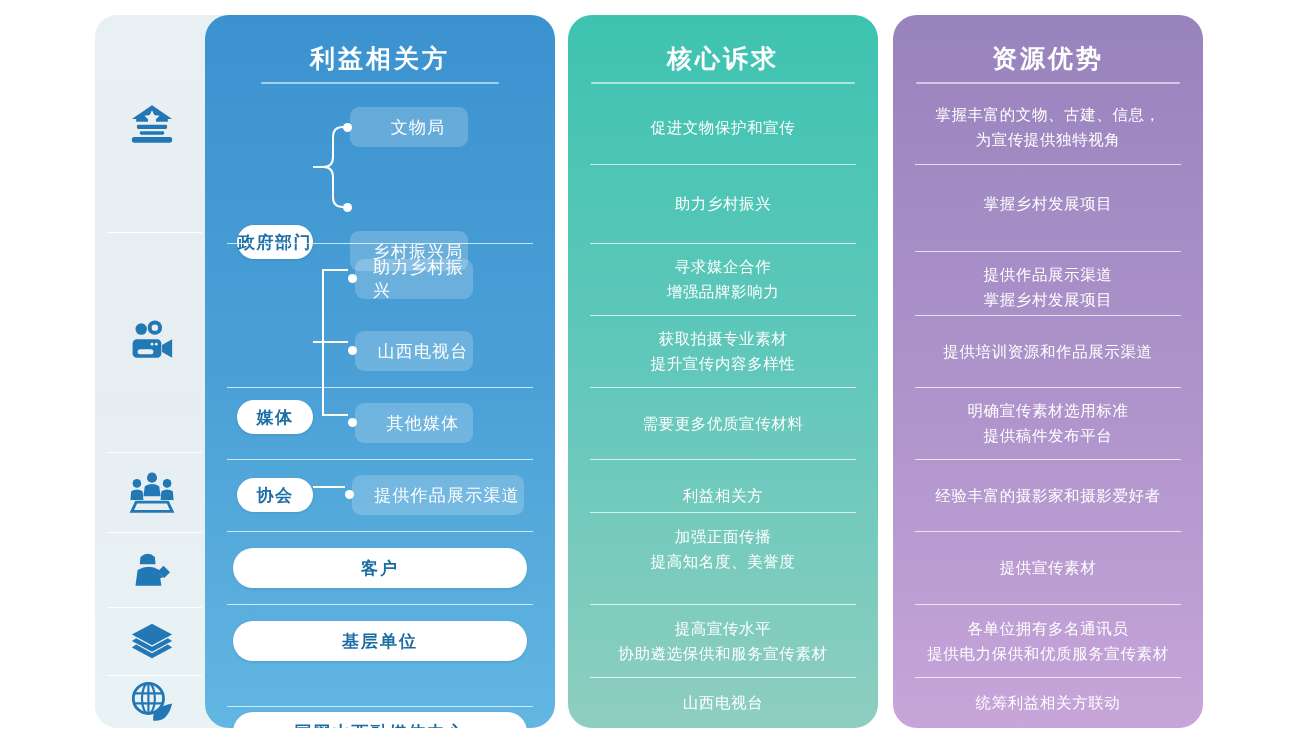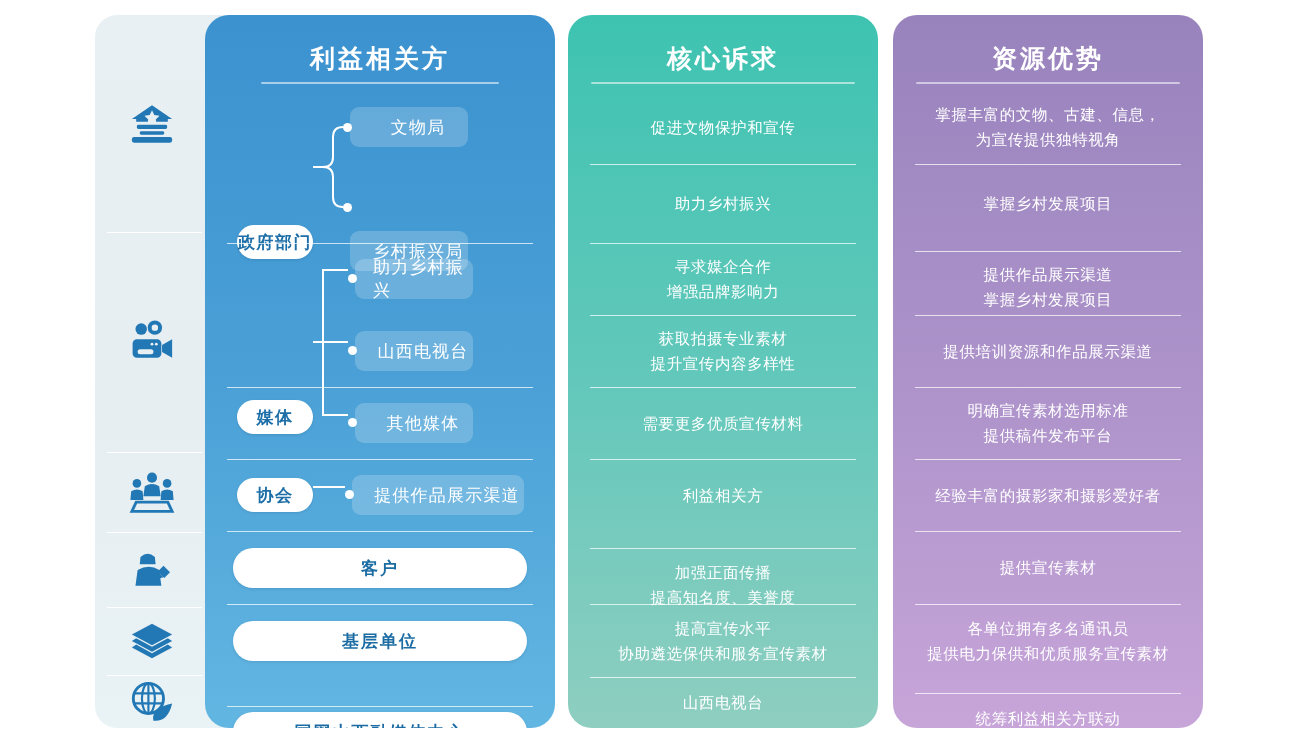--- a/index.html
+++ b/index.html
@@ -302,21 +302,21 @@
       <div class="row" style="top:297px;height:72px;">
         <div class="cell-text">
           <span>需要更多优质宣传材料</span>
         </div>
       </div>
       <div class="row" style="top:369px;height:72px;">
         <div class="cell-text">
           <span>利益相关方</span>
         </div>
       </div>
-      <div class="row" style="top:458px;height:73px;align-items:center;">
+      <div class="row" style="top:422px;height:73px;align-items:center;">
         <div class="cell-text">
           <span>加强正面传播</span>
           <span>提高知名度、美誉度</span>
         </div>
       </div>
       <div class="row" style="top:514px;height:73px;">
         <div class="cell-text">
           <span>提高宣传水平</span>
           <span>协助遴选保供和服务宣传素材</span>
         </div>
@@ -372,21 +372,21 @@
         <div class="cell-text">
           <span>提供宣传素材</span>
         </div>
       </div>
       <div class="row" style="top:514px;height:73px;">
         <div class="cell-text">
           <span>各单位拥有多名通讯员</span>
           <span>提供电力保供和优质服务宣传素材</span>
         </div>
       </div>
-      <div class="row" style="top:587px;height:51px;margin-top:16px;">
+      <div class="row" style="top:587px;height:51px;">
         <div class="cell-text">
           <span>统筹利益相关方联动</span>
         </div>
       </div>
     </div>
   </div>
 
 </div>
 
 </body></html>

